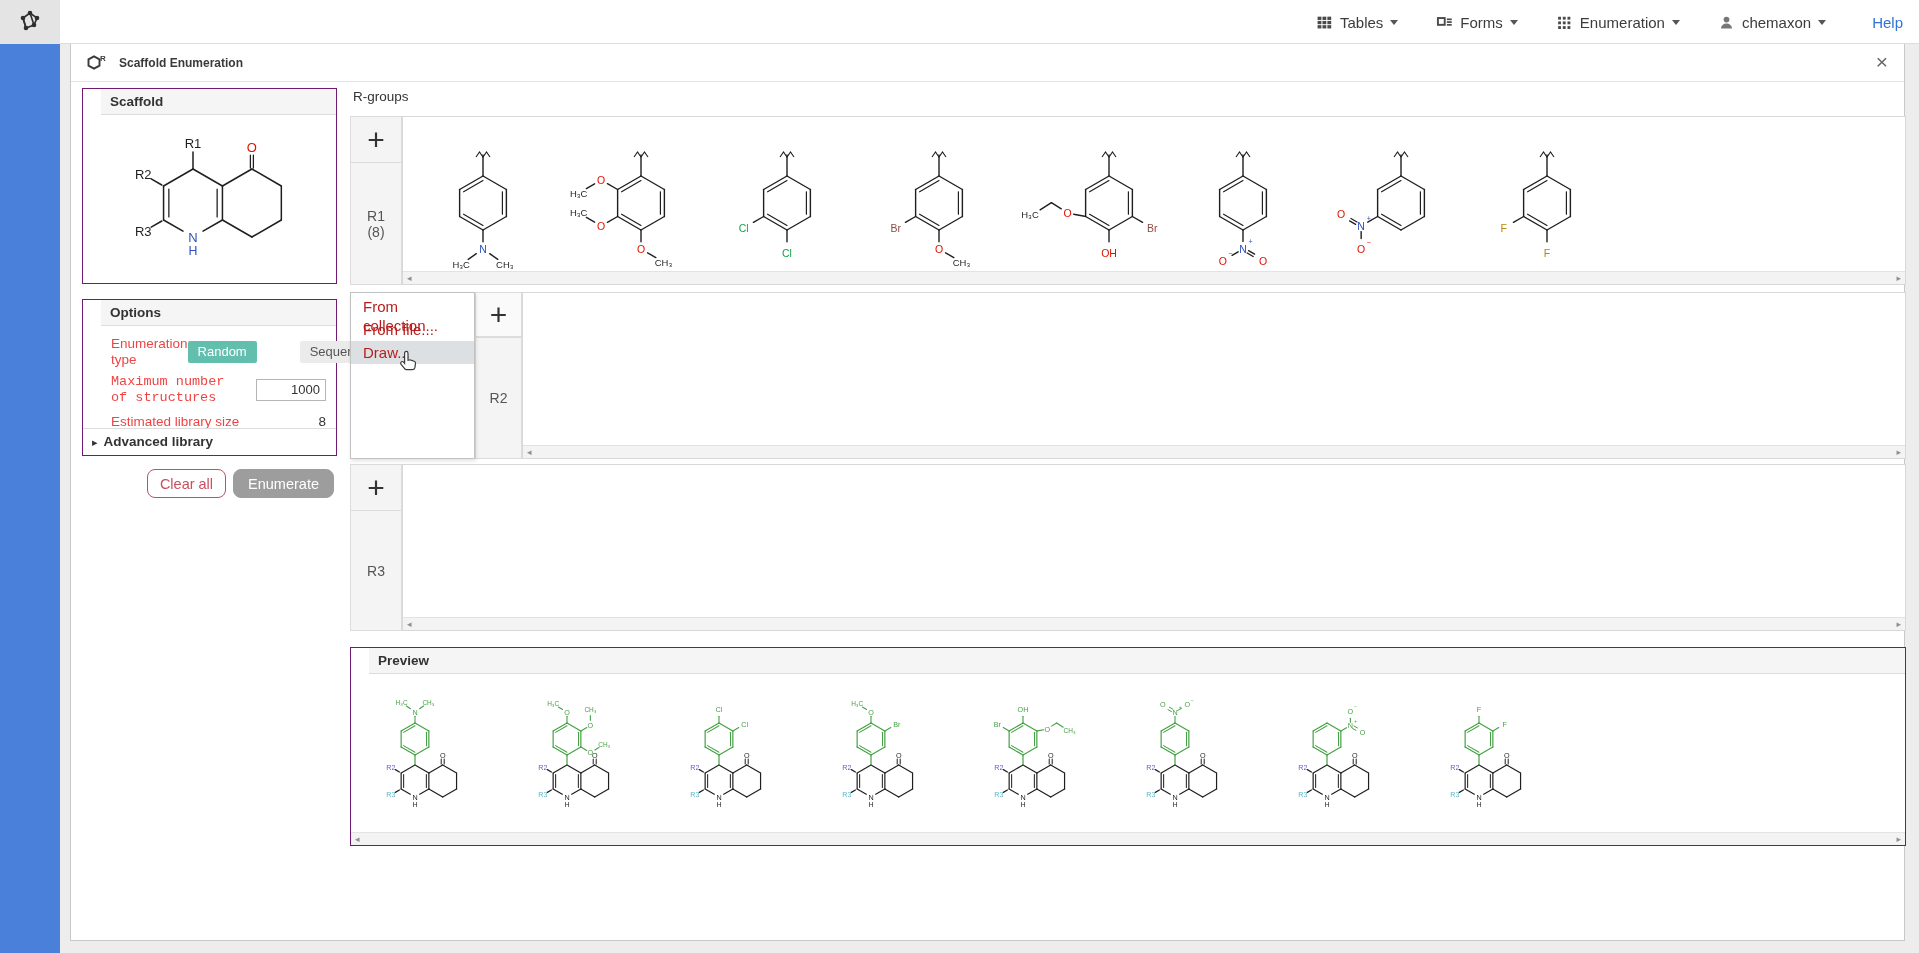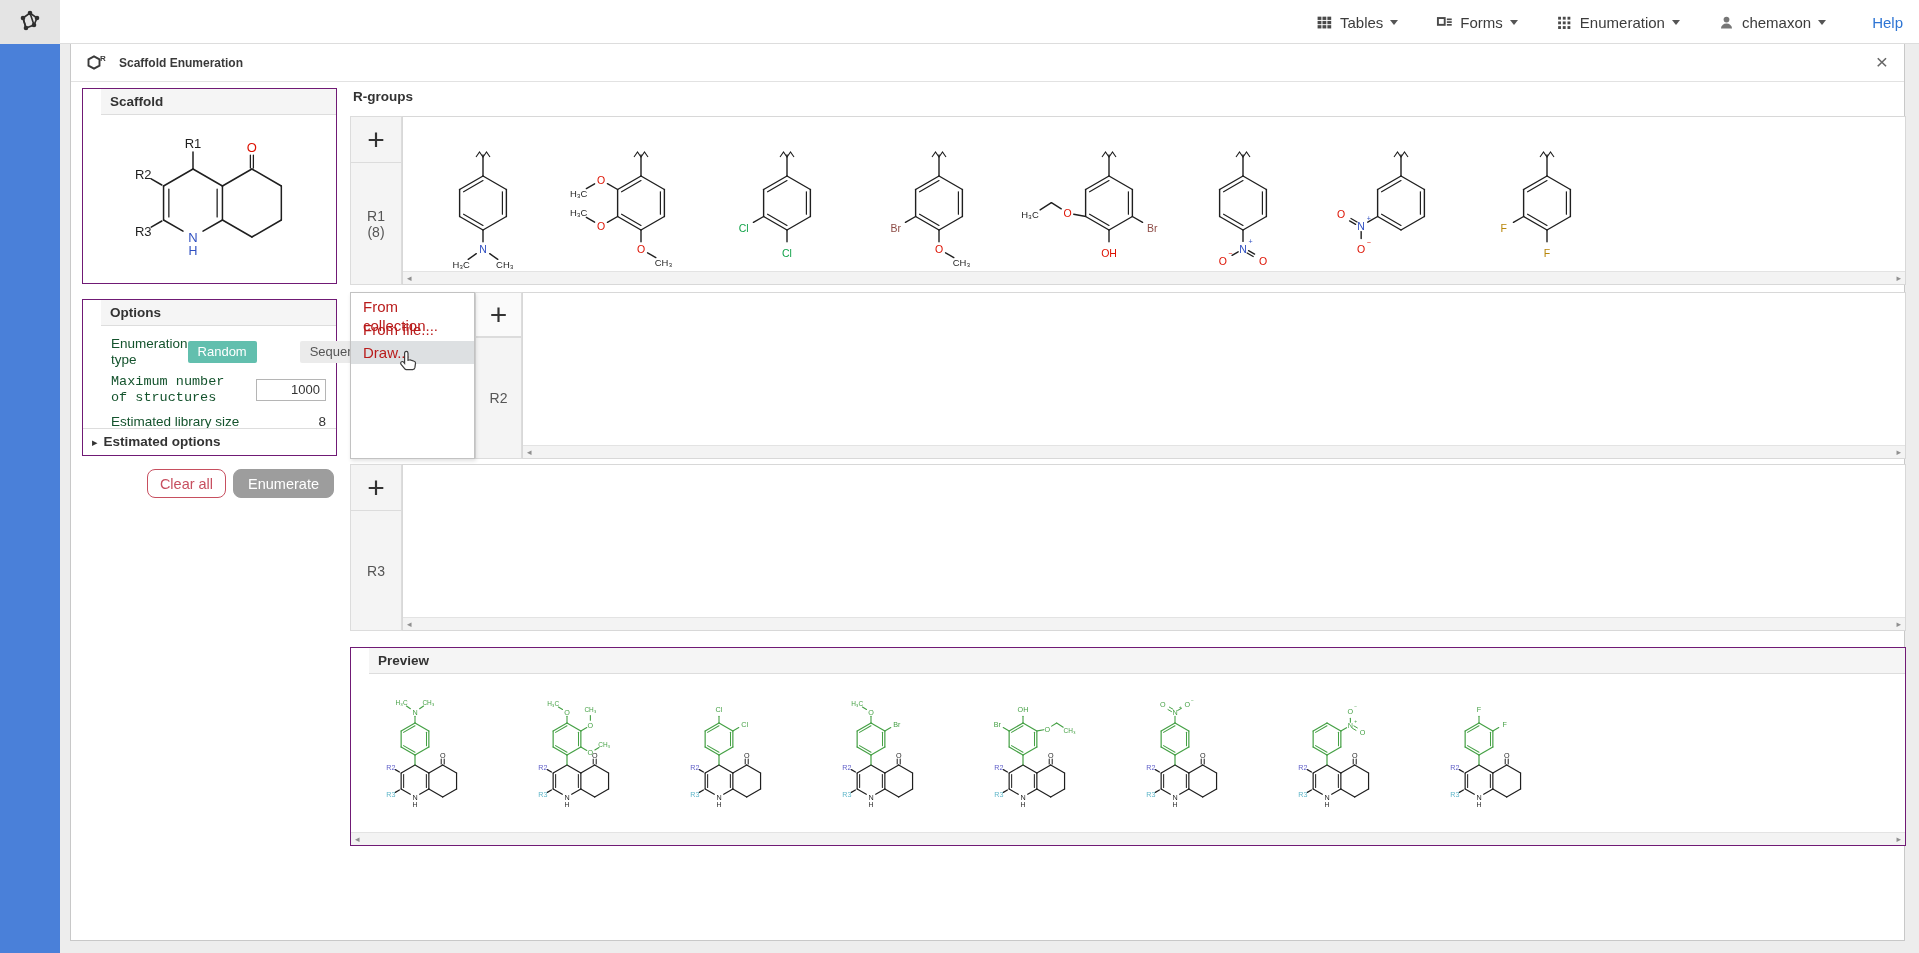--- a/index.html
+++ b/index.html
@@ -31,41 +31,41 @@
   #close-x{position:absolute;right:16px;top:6px;font-size:21px;color:#666;cursor:default;}
 
   
   .panel{position:absolute;border:1px solid #701a75;background:#fff;padding-left:18px;}
   .phead{height:26px;line-height:25px;background:#f5f5f5;border-bottom:1px solid #ddd;
     font-size:13.5px;font-weight:bold;color:#333;padding-left:9px;}
   #scaffold-panel{left:11px;top:44px;width:255px;height:196px;}
   #options-panel{left:11px;top:255px;width:255px;height:157px;}
 
   .orow{display:flex;align-items:center;justify-content:space-between;padding:0 10px;}
-  .olabel{font-size:13.5px;color:#14532d;line-height:1.15;}
+  .olabel{font-size:13.5px;color:#ef4444;line-height:1.15;}
   .toggle{display:flex;gap:42px;}
   .tseg{height:22px;line-height:22px;font-size:13px;padding:0 10px;border-radius:2px;}
   .tseg.sel{color:#fff;}
   .tseg.uns{background:#ebebeb;color:#555;margin-left:1px;}
   #max-input{width:70px;height:22px;border:1px solid #b5b5b5;font-size:13px;text-align:right;
     padding-right:5px;color:#333;}
   .oval{font-size:13.5px;color:#333;}
   #adv{position:absolute;left:0;right:0;bottom:0;height:27px;border-top:1px solid #ddd;
     line-height:26px;font-size:13.5px;font-weight:bold;color:#333;padding-left:9px;}
   #adv .advarrow{font-size:11px;margin-right:6px;font-weight:normal;}
 
   #action-buttons{position:absolute;left:11px;top:425px;width:252px;display:flex;
     justify-content:flex-end;gap:7px;}
   #action-buttons button{height:29px;font-size:14.5px;font-family:inherit;border-radius:8px;}
   #clear-btn{background:#fff;border:1px solid #c74f5f;color:#c74f5f;padding:0 12px;}
   #enum-btn{background:#9d9d9d;border:1px solid #9d9d9d;color:#fff;padding:0 14px;}
 
   
   #rgroups-title{position:absolute;left:282px;top:40px;height:26px;line-height:26px;
-    font-size:13.5px;font-weight:bold;color:#333;}
+    font-size:13.5px;font-weight:normal;color:#333;}
   .rlabelcol{position:absolute;width:52px;}
   .pluscell{height:47px;background:#f4f4f4;border:1px solid #dcdcdc;display:flex;
     align-items:center;justify-content:center;font-size:30px;font-weight:300;color:#333;}
   .rcell{position:absolute;top:46px;bottom:0;left:0;right:0;background:#f4f4f4;
     border:1px solid #dcdcdc;display:flex;flex-direction:column;align-items:center;
     justify-content:center;font-size:14px;color:#555;}
   .rcontent{position:absolute;background:#fff;border:1px solid #d8d8d8;}
   .tiles{display:flex;align-items:center;padding-left:4px;height:calc(100% - 13px);}
   .hscroll{position:absolute;left:0;right:0;bottom:0;height:13px;background:#f3f3f3;
     border-top:1px solid #e3e3e3;}
@@ -231,21 +231,21 @@
     </div>
     <div class="orow" style="margin-top:7px;">
       <span class="olabel" style="width:128px;font-family:Liberation Mono, monospace;">Maximum number of structures</span>
       <input id="max-input" value="1000" style="">
     </div>
     <div class="orow" style="margin-top:9px;">
       <span class="olabel">Estimated library size</span>
       <span class="oval">8</span>
     </div>
     <div id="adv">
-      <span class="advarrow">▸</span><span>Estimated options</span>
+      <span class="advarrow">▸</span><span>Advanced library</span>
     </div>
   </div>
 
   <div id="action-buttons">
     <button id="clear-btn" style="border-color: rgb(199, 79, 95); color: rgb(199, 79, 95);">Clear all</button>
     <button id="enum-btn" style="background: rgb(157, 157, 157); border-color: rgb(157, 157, 157);">Enumerate</button>
   </div>
 
   <div id="rgroups-title">R-groups</div>
 

